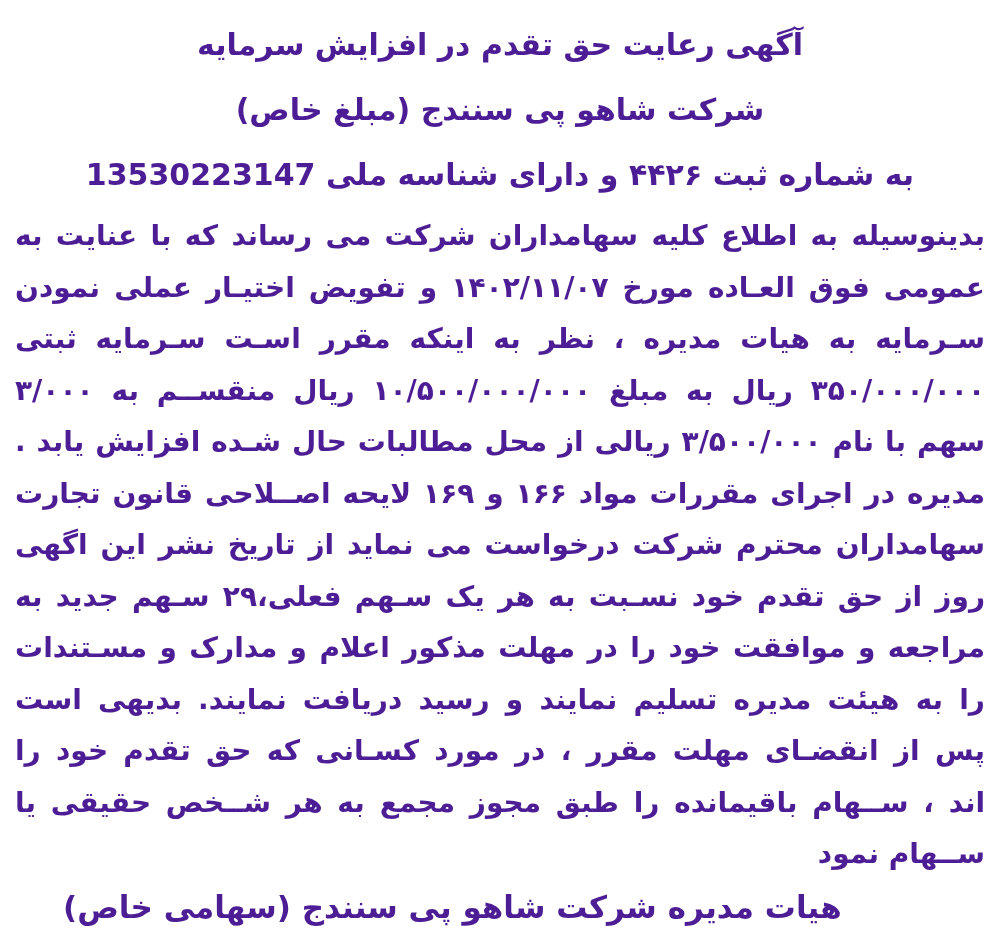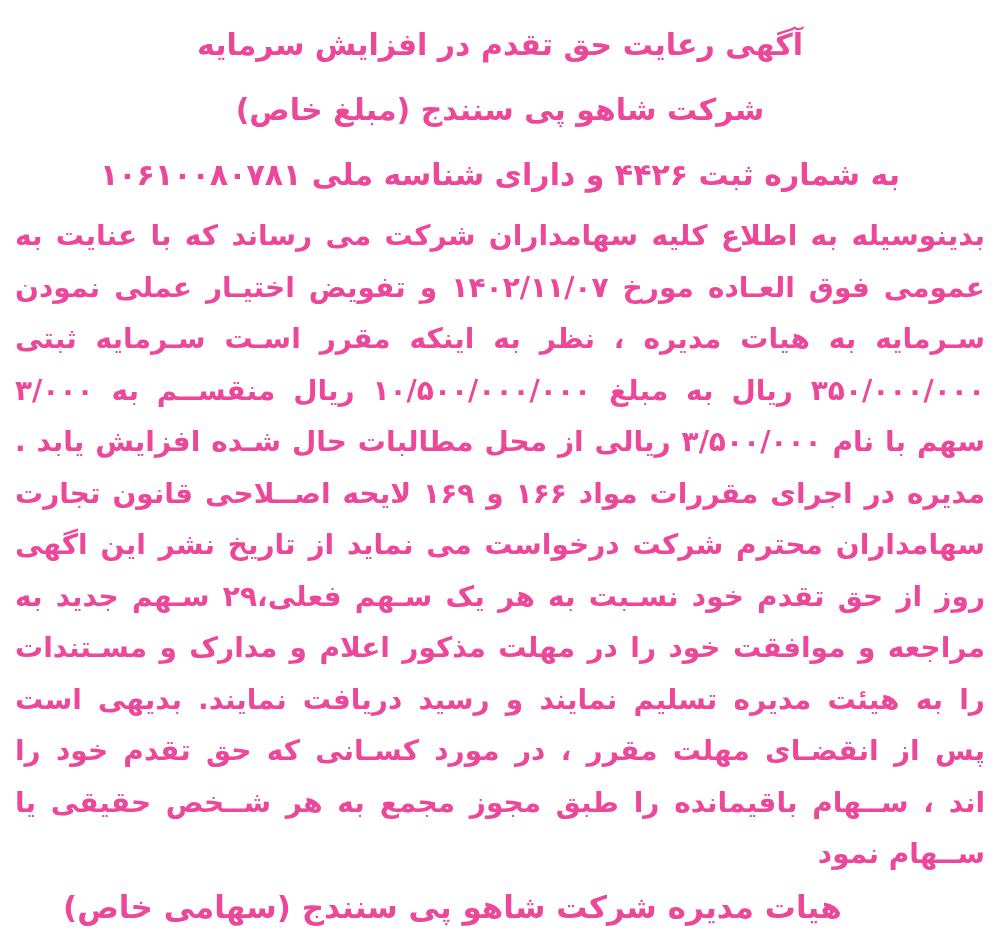--- a/index.html
+++ b/index.html
@@ -6,21 +6,21 @@
     margin: 0;
     padding: 0;
     background: #ffffff;
   }
   .page {
     position: relative;
     width: 1000px;
     height: 933px;
     box-sizing: border-box;
     background: #ffffff;
-    color: #ec4899;
+    color: #4c1d95;
     font-family: "DejaVu Sans", sans-serif;
     font-weight: bold;
     direction: rtl;
     padding: 12px 15px 0 15px;
     overflow: hidden;
   }
   .heading-block {
     direction: rtl;
   }
   .title-line {
@@ -61,21 +61,21 @@
   }
 </style>
 </head>
 <body>
 
 <div class="page">
 
   <div class="heading-block">
     <div class="title-line">آگهی رعایت حق تقدم در افزایش سرمایه</div>
     <div class="title-line">شرکت شاهو پی سنندج (مبلغ خاص)</div>
-    <div class="title-line">به شماره ثبت ۴۴۲۶ و دارای شناسه ملی ۱۰۶۱۰۰۸۰۷۸۱</div>
+    <div class="title-line">به شماره ثبت ۴۴۲۶ و دارای شناسه ملی 13530223147</div>
   </div>
 
   <div class="body-block">
     <div class="body-line">بدینوسیله به اطلاع کلیه سهامداران شرکت می رساند که با عنایت به مصوبه مجمع</div>
     <div class="body-line">عمومی فوق العـاده مورخ ۱۴۰۲/۱۱/۰۷ و تفویض اختیـار عملی نمودن افزایش</div>
     <div class="body-line">سـرمایه به هیات مدیره ، نظر به اینکه مقرر اسـت سـرمایه ثبتی شـرکت از مبلغ</div>
     <div class="body-line">۳۵۰/۰۰۰/۰۰۰ ریال به مبلغ ۱۰/۵۰۰/۰۰۰/۰۰۰ ریال منقســم به ۳/۰۰۰</div>
     <div class="body-line">سهم با نام ۳/۵۰۰/۰۰۰ ریالی از محل مطالبات حال شـده افزایش یابد . لذا هیات</div>
     <div class="body-line">مدیره در اجرای مقررات مواد ۱۶۶ و ۱۶۹ لایحه اصــلاحی قانون تجارت از کلیه</div>
     <div class="body-line">سهامداران محترم شرکت درخواست می نماید از تاریخ نشر این اگهی به مدت ۶۰</div>

